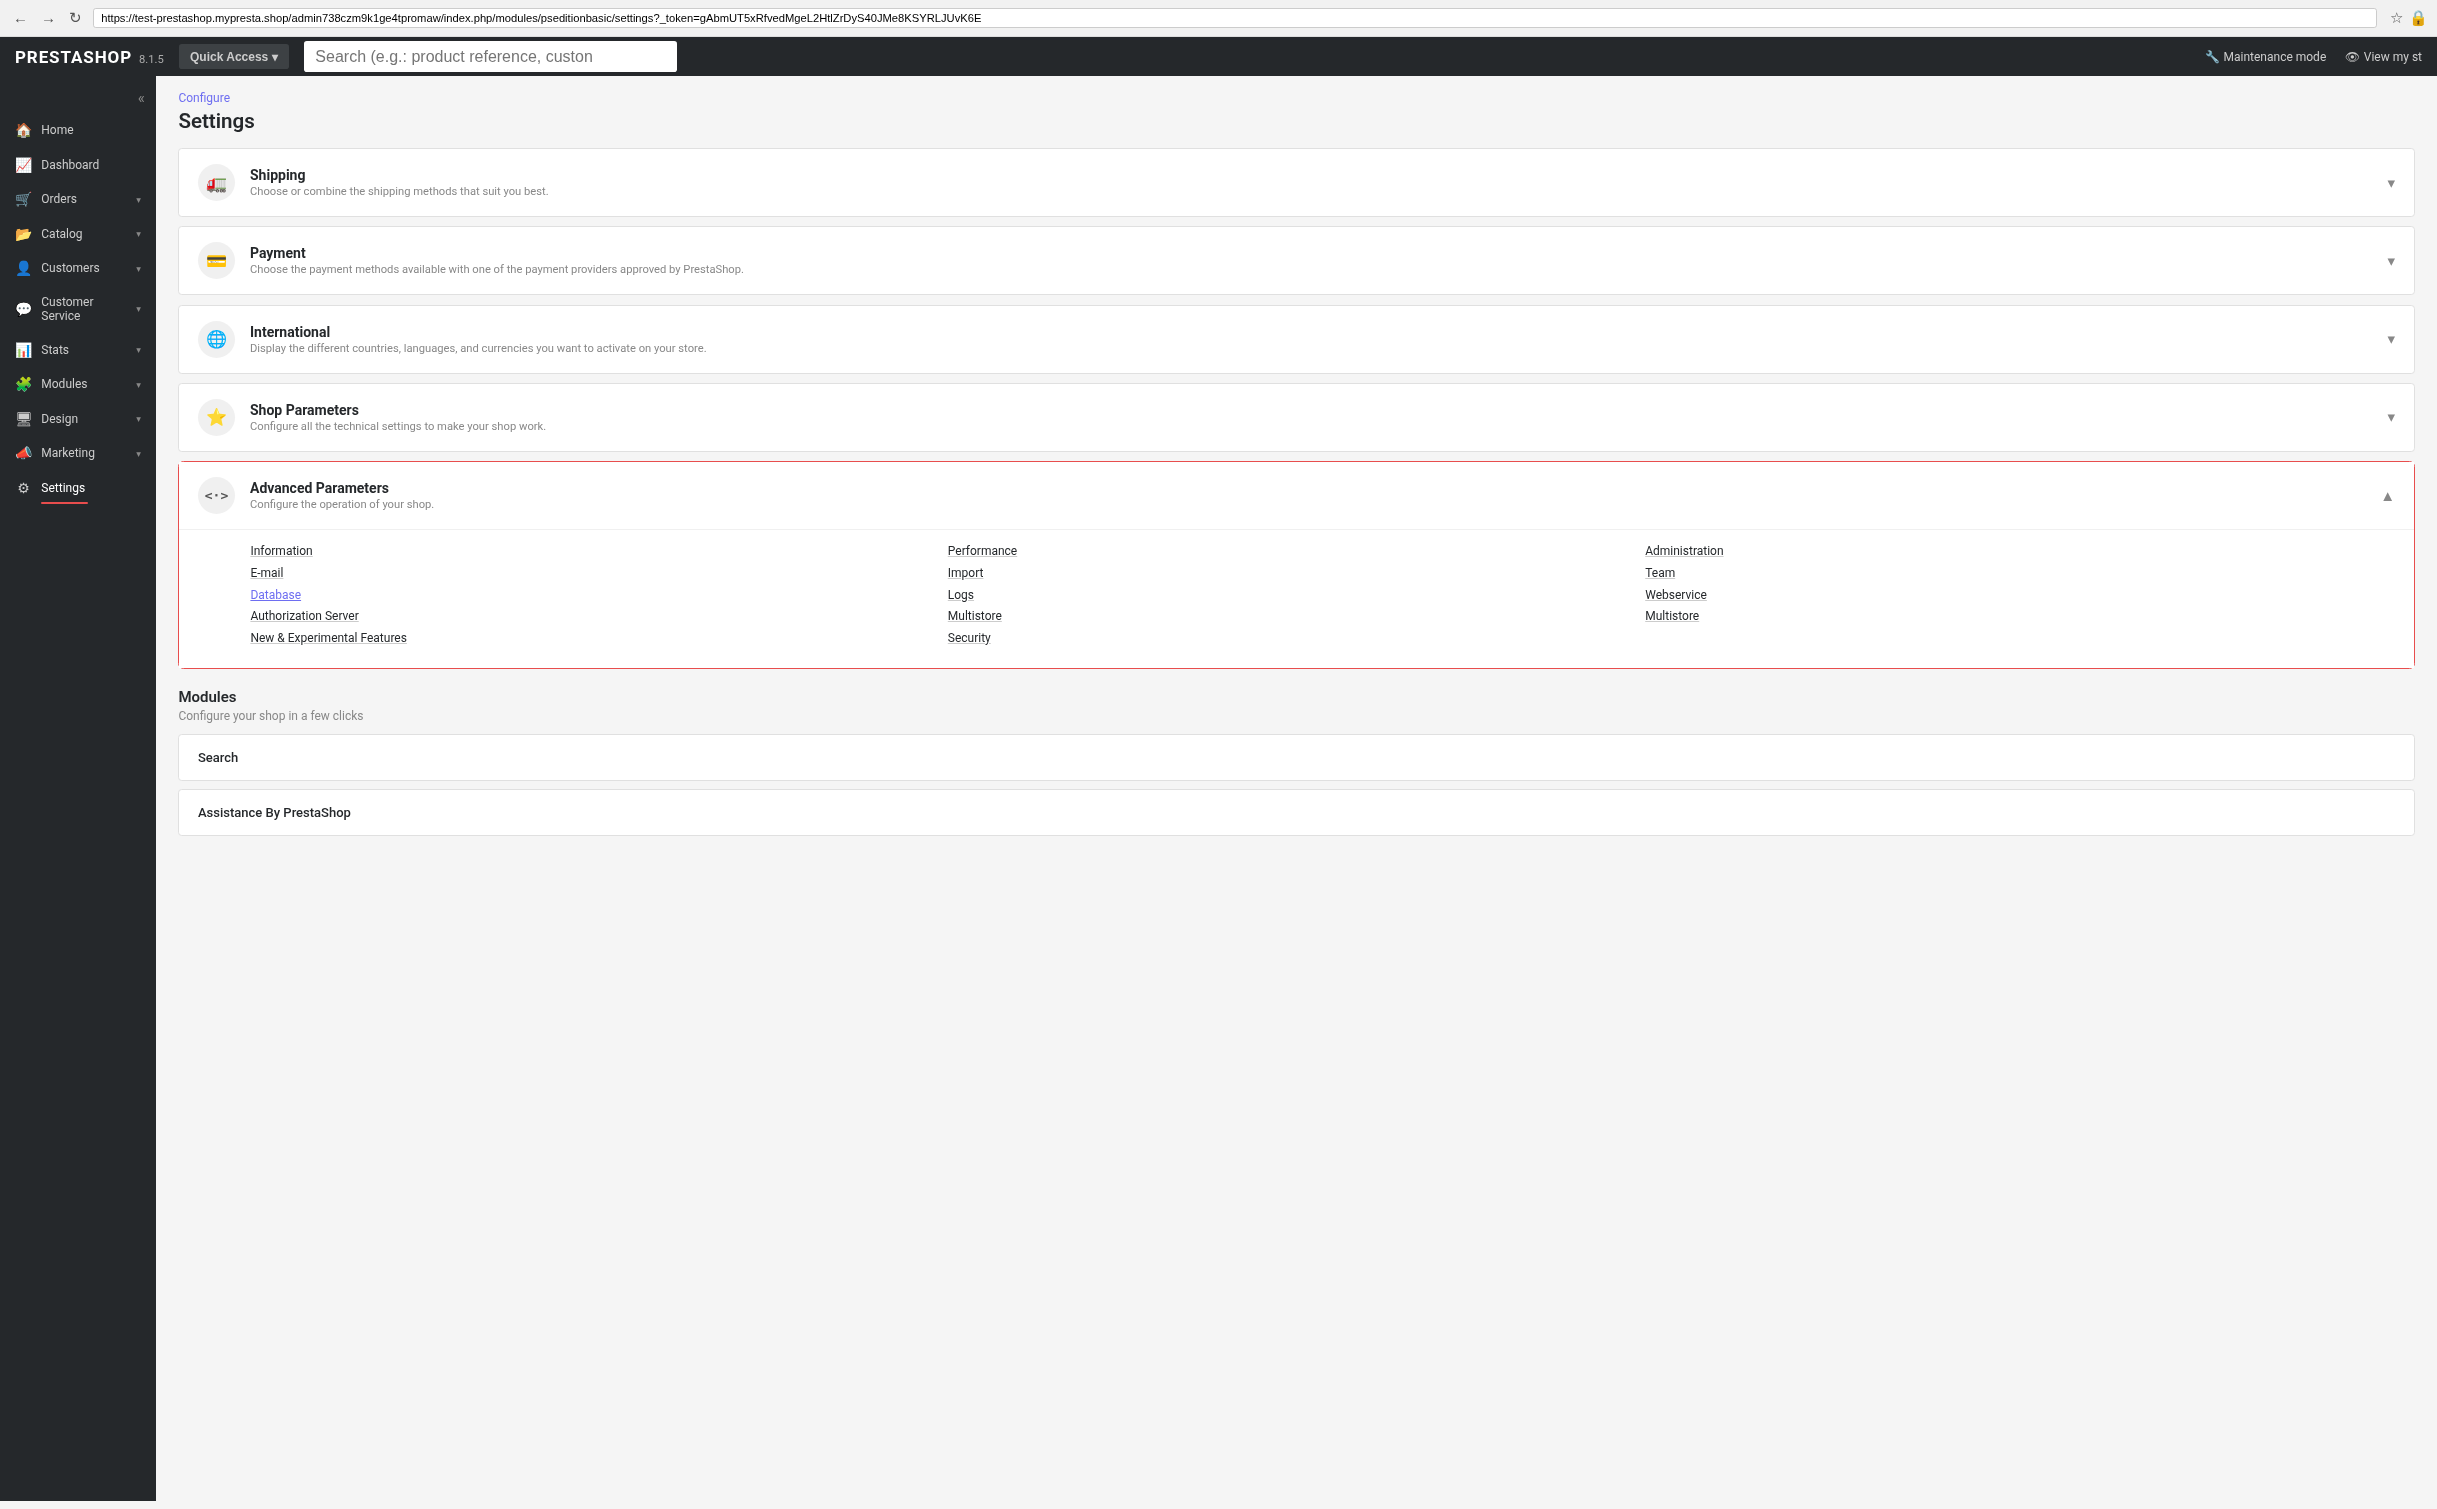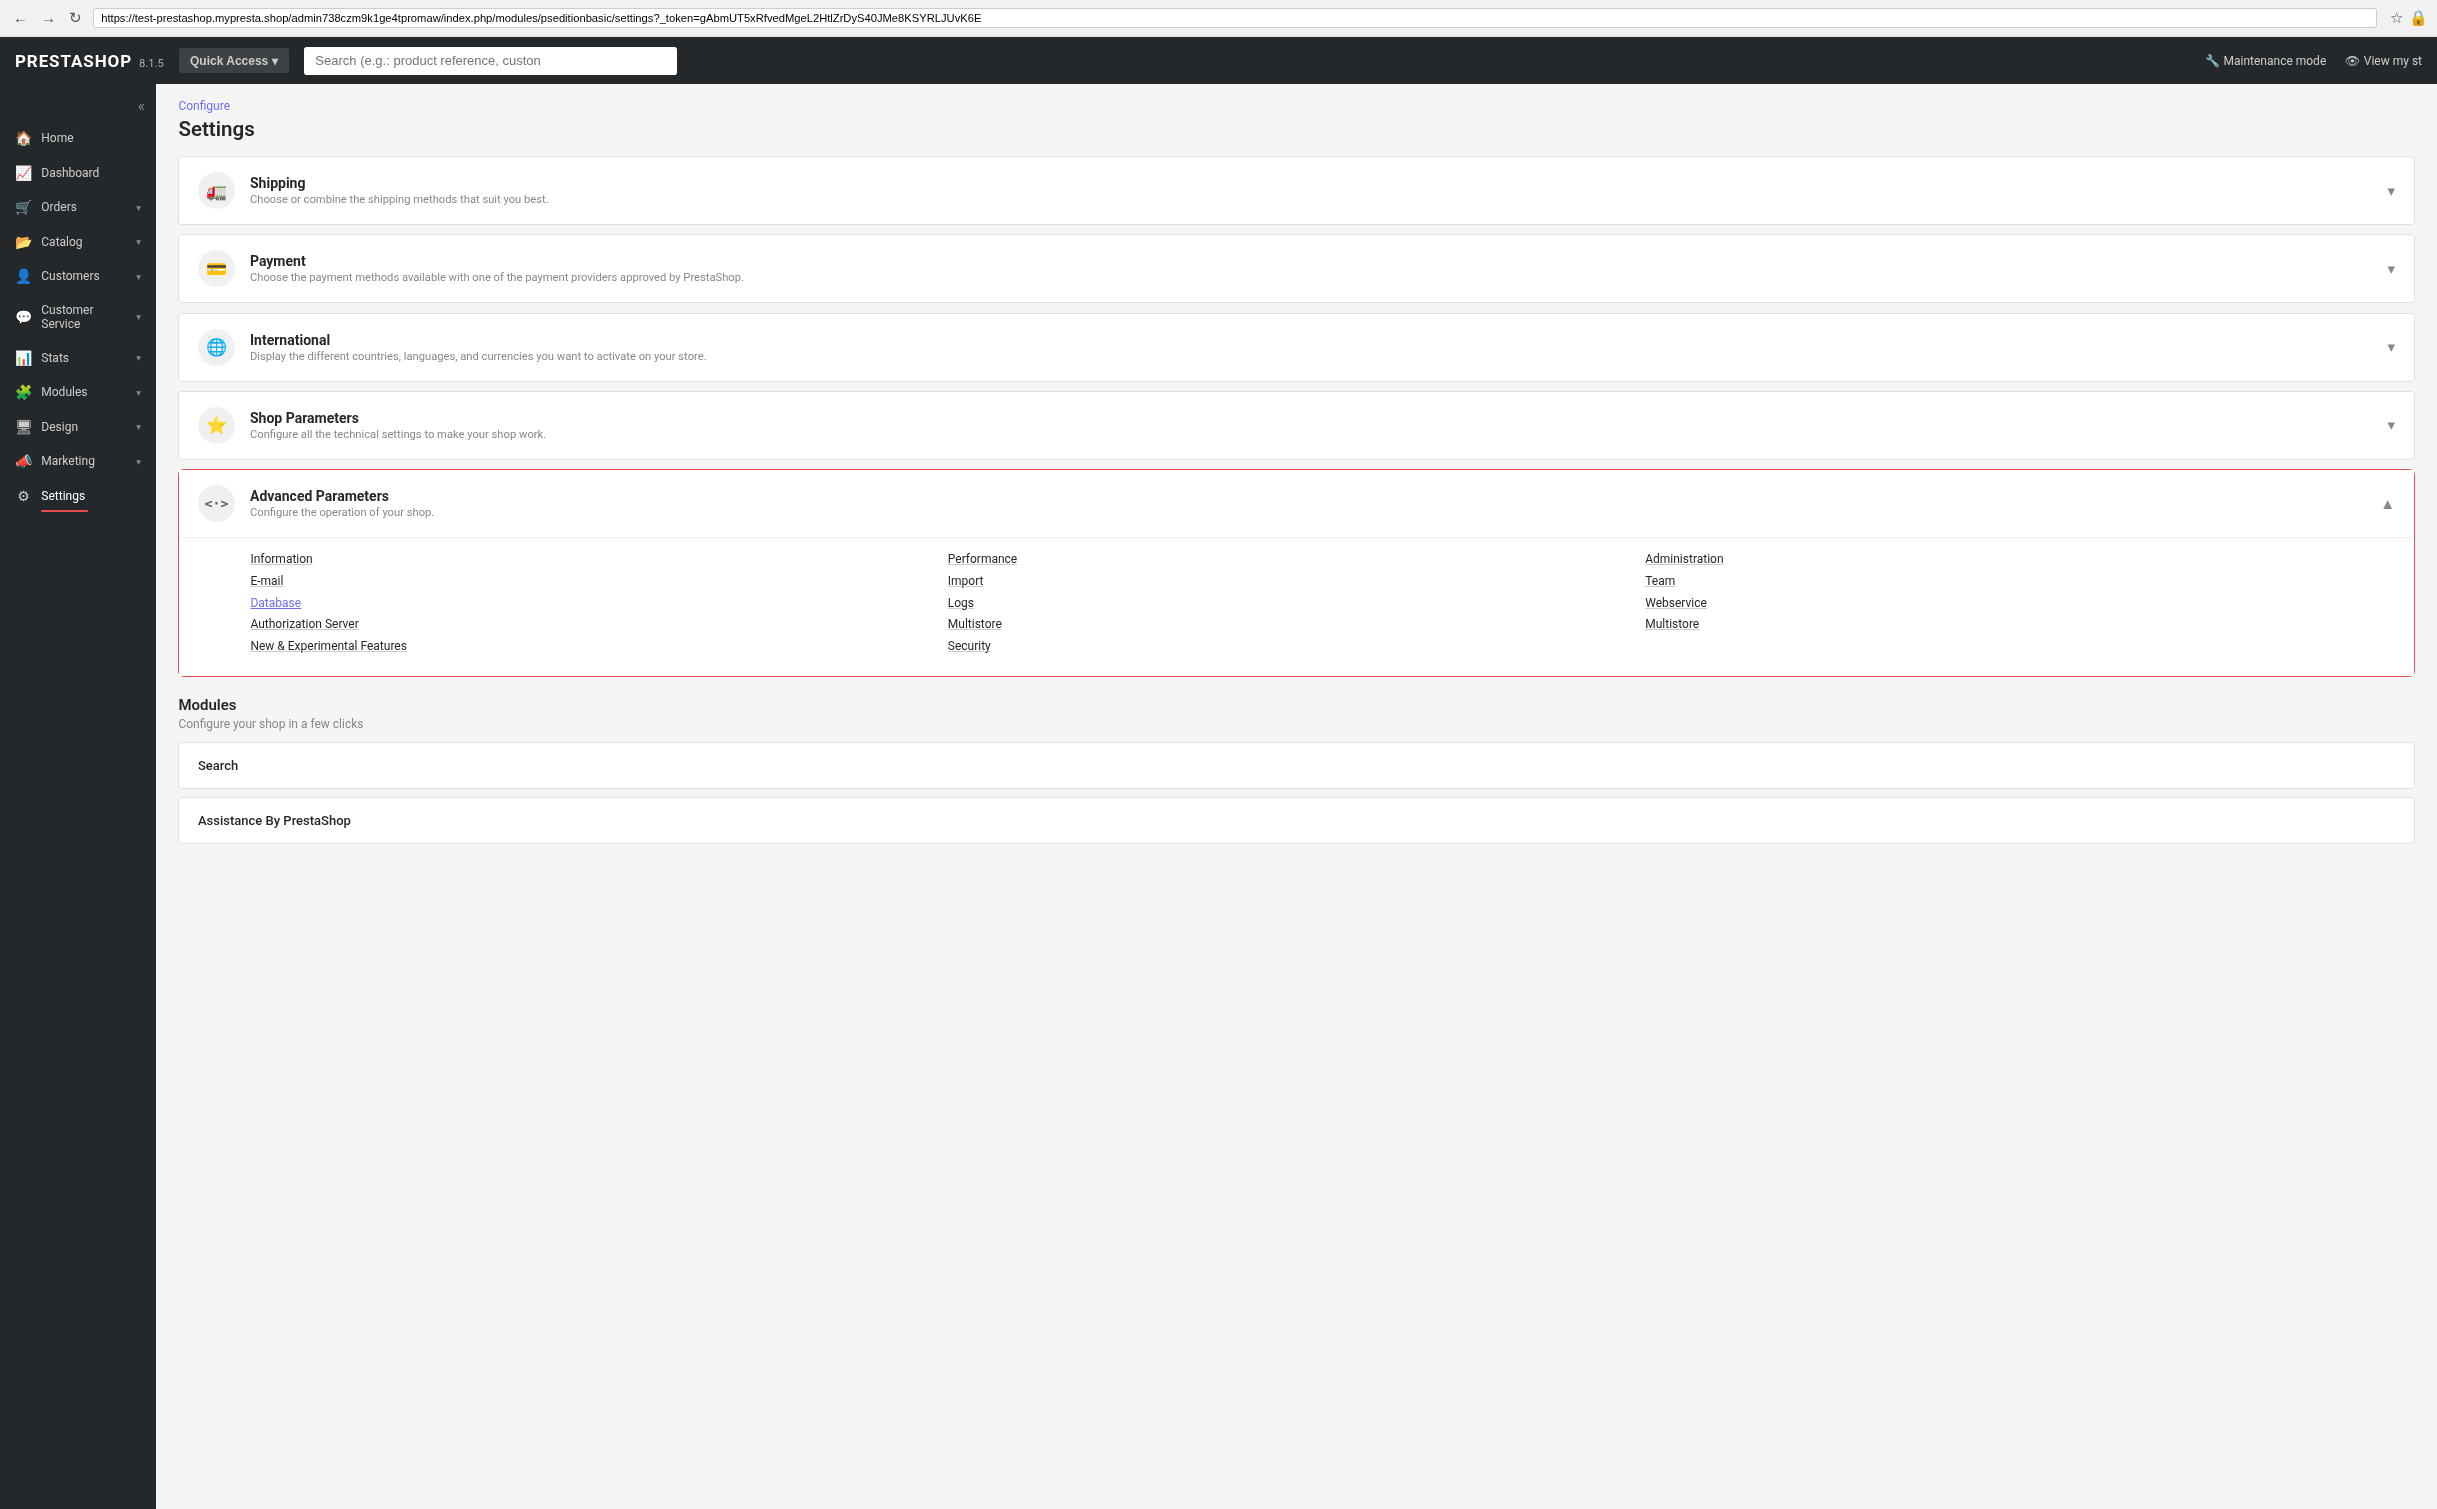--- a/index.html
+++ b/index.html
@@ -23,21 +23,21 @@
       border-radius: 2.8px;
       padding: 2.8px 7.5px;
       font-size: 11.2px;
       margin: 0 7.5px;
     }
     .topbar-nav { display: flex; gap: 5.6px; align-items: center; }
     .topbar-nav span { cursor: pointer; font-size: 15px; color: #555; padding: 1.9px 3.7px; }
 
     
     .header {
-      height: 47px;
+      height: 39px;
       background: #25282b;
       display: flex;
       align-items: center;
       padding: 0 15px;
       gap: 15px;
       position: sticky;
       top: 0;
       z-index: 100;
     }
     .header-brand {
@@ -64,21 +64,21 @@
       align-items: center;
       gap: 3.7px;
       font-weight: bold;
     }
     .header-search {
       flex: 1;
       max-width: 373px;
       padding: 6.5px 11.2px;
       border: none;
       border-radius: 2.8px;
-      font-size: 13px;
+      font-size: 16px;
       background: white;
     }
     .header-right {
       margin-left: auto;
       display: flex;
       align-items: center;
       gap: 18.6px;
       color: #ccc;
       font-size: 12px;
     }

